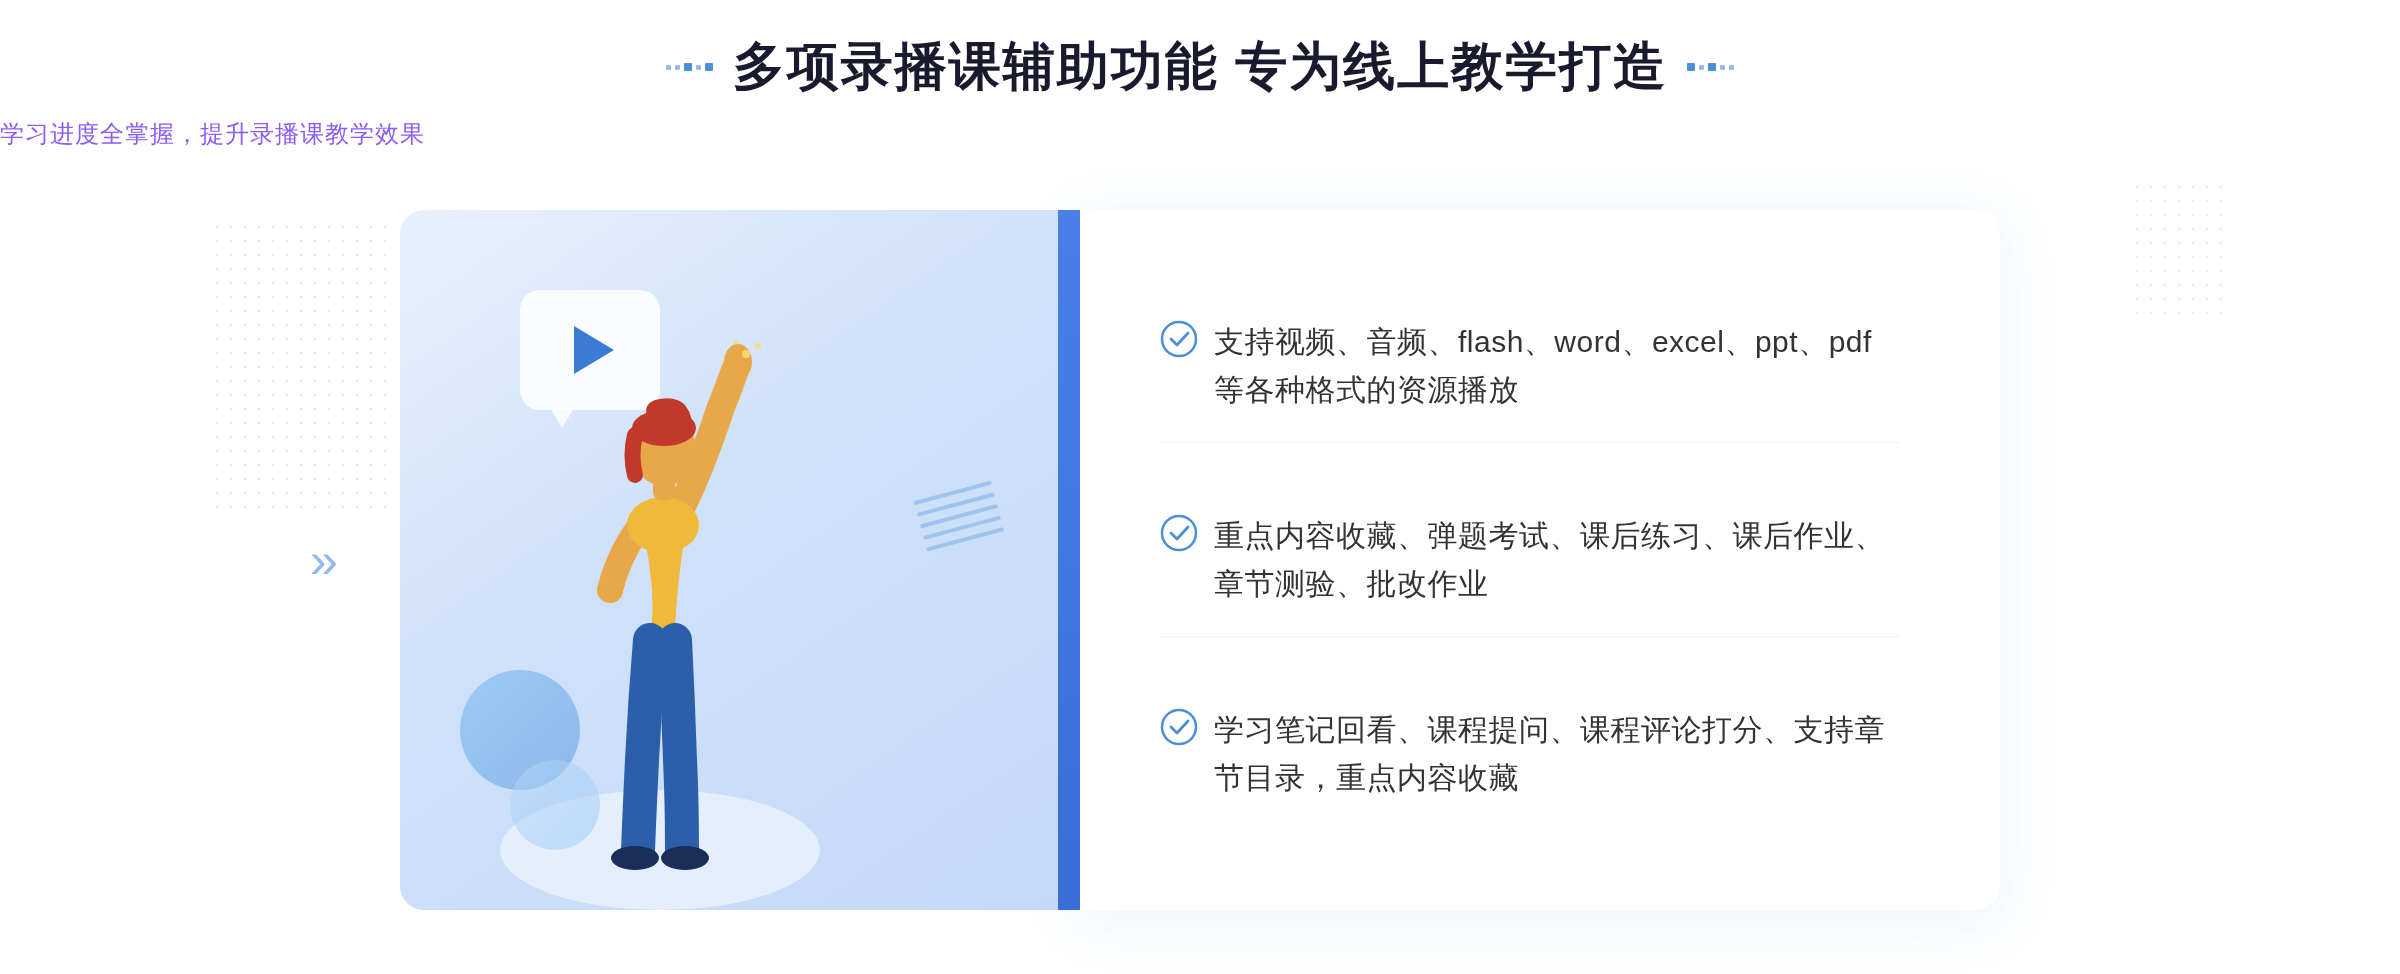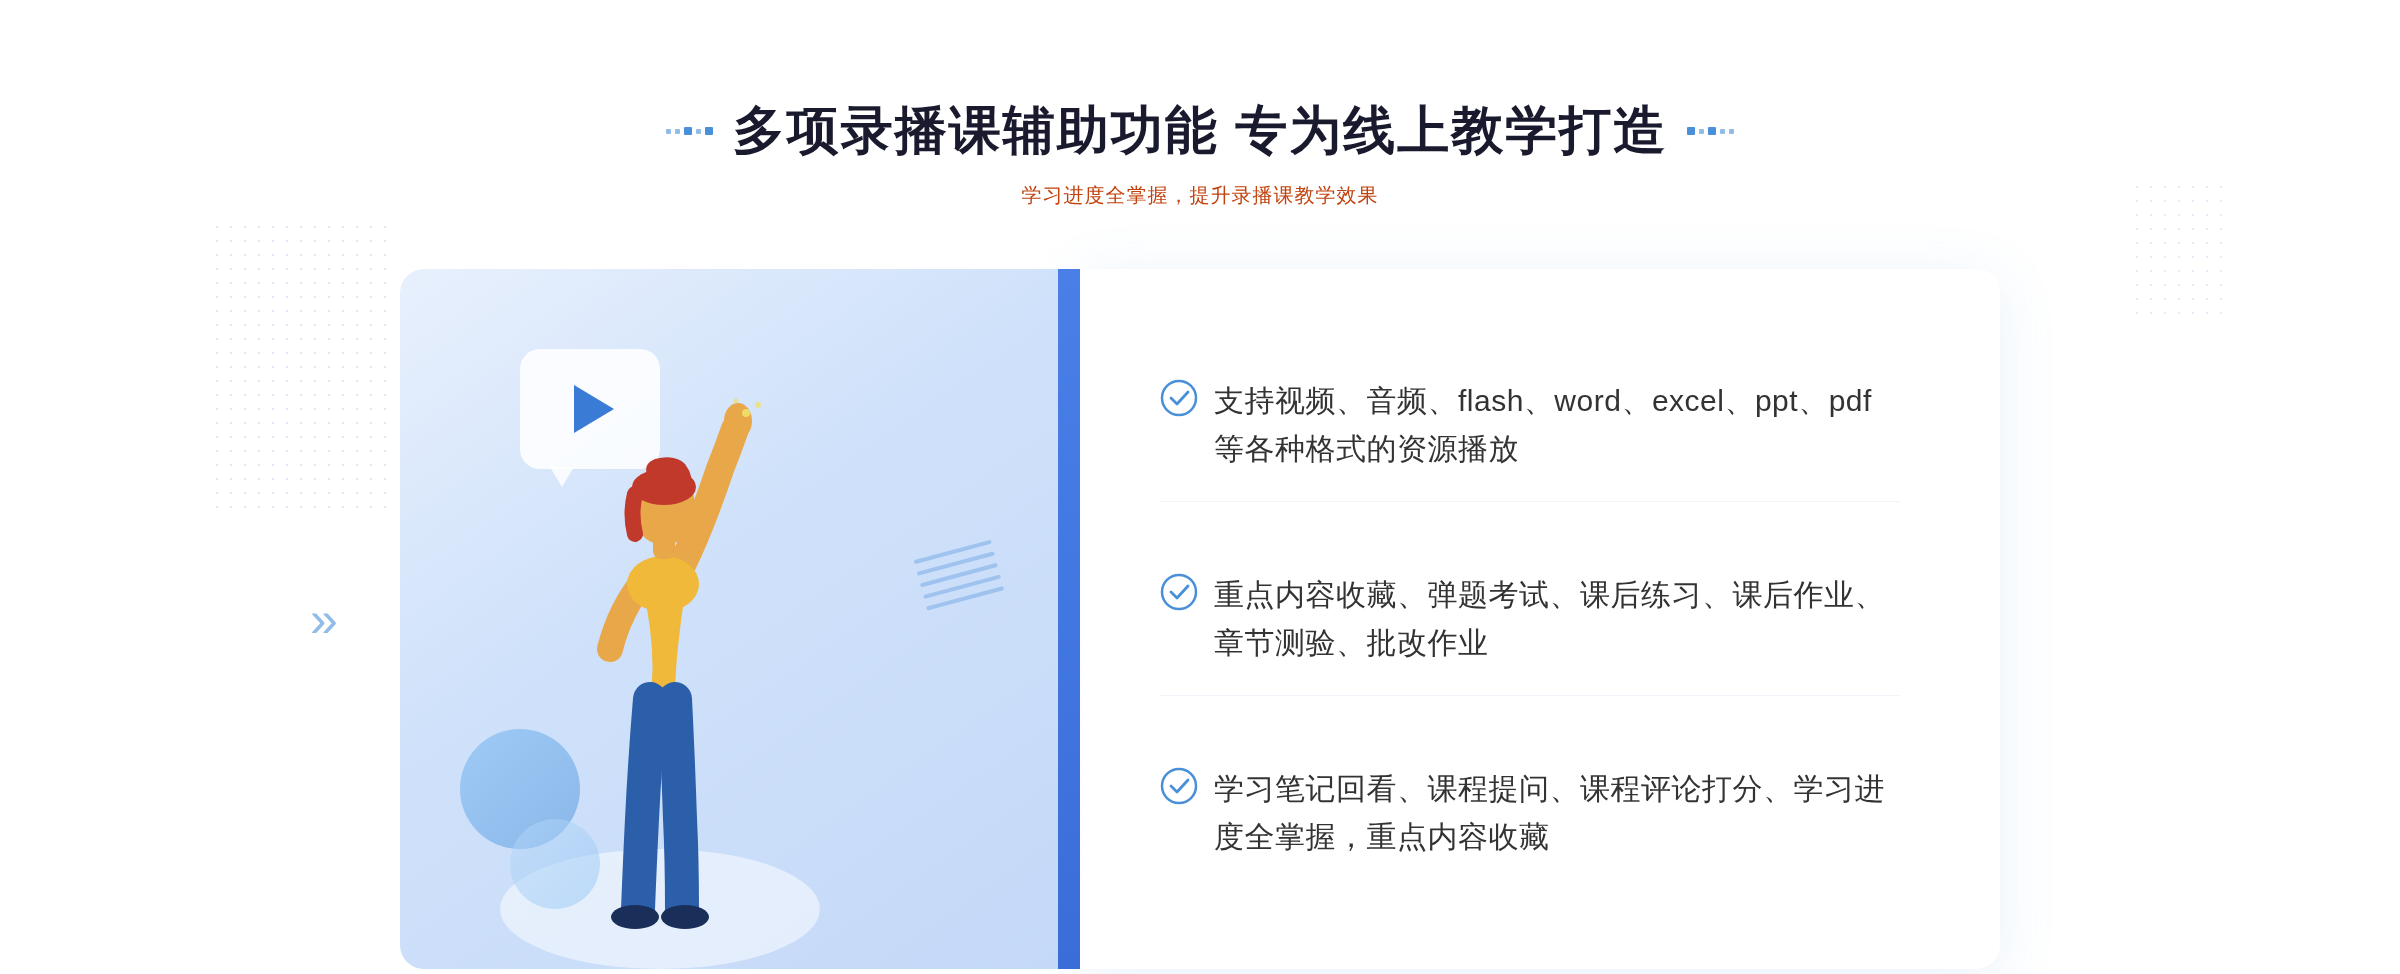--- a/index.html
+++ b/index.html
@@ -46,44 +46,44 @@
       width: 100px;
       height: 140px;
       background-image: radial-gradient(circle, #c8d8f0 1.5px, transparent 1.5px);
       background-size: 14px 14px;
       opacity: 0.5;
     }
 
     
     .header-section {
       width: 100%;
-      text-align: center;
-      padding-top: 96px;
+      text-align: left;
+      padding-top: 32px;
       padding-bottom: 40px;
       position: relative;
     }
 
     .title-row {
       display: flex;
       align-items: center;
       justify-content: center;
       gap: 20px;
       margin-bottom: 16px;
     }
 
     .main-title {
       font-size: 52px;
       font-weight: 700;
       color: #1a1a2e;
       letter-spacing: 2px;
     }
 
     .subtitle {
-      font-size: 20px;
-      color: #c2410c;
+      font-size: 24px;
+      color: #8b5cf6;
       letter-spacing: 1px;
     }
 
     
     .main-content {
       display: flex;
       width: 1600px;
       gap: 0;
       align-items: stretch;
       position: relative;
@@ -404,20 +404,20 @@
         <span class="feature-text">重点内容收藏、弹题考试、课后练习、课后作业、章节测验、批改作业</span>
       </div>
 
       <div class="feature-item">
         <div class="check-icon">
           <svg viewBox="0 0 38 38" fill="none" xmlns="http://www.w3.org/2000/svg">
             <circle cx="19" cy="19" r="17" stroke="#4a90d9" stroke-width="2.5"></circle>
             <polyline points="11,19 17,25 28,13" stroke="#4a90d9" stroke-width="2.8" stroke-linecap="round" stroke-linejoin="round"></polyline>
           </svg>
         </div>
-        <span class="feature-text">学习笔记回看、课程提问、课程评论打分、学习进度全掌握，重点内容收藏</span>
+        <span class="feature-text">学习笔记回看、课程提问、课程评论打分、支持章节目录，重点内容收藏</span>
       </div>
 
 
     </div>
   </div>
 
 </div>
 
 </body></html>

